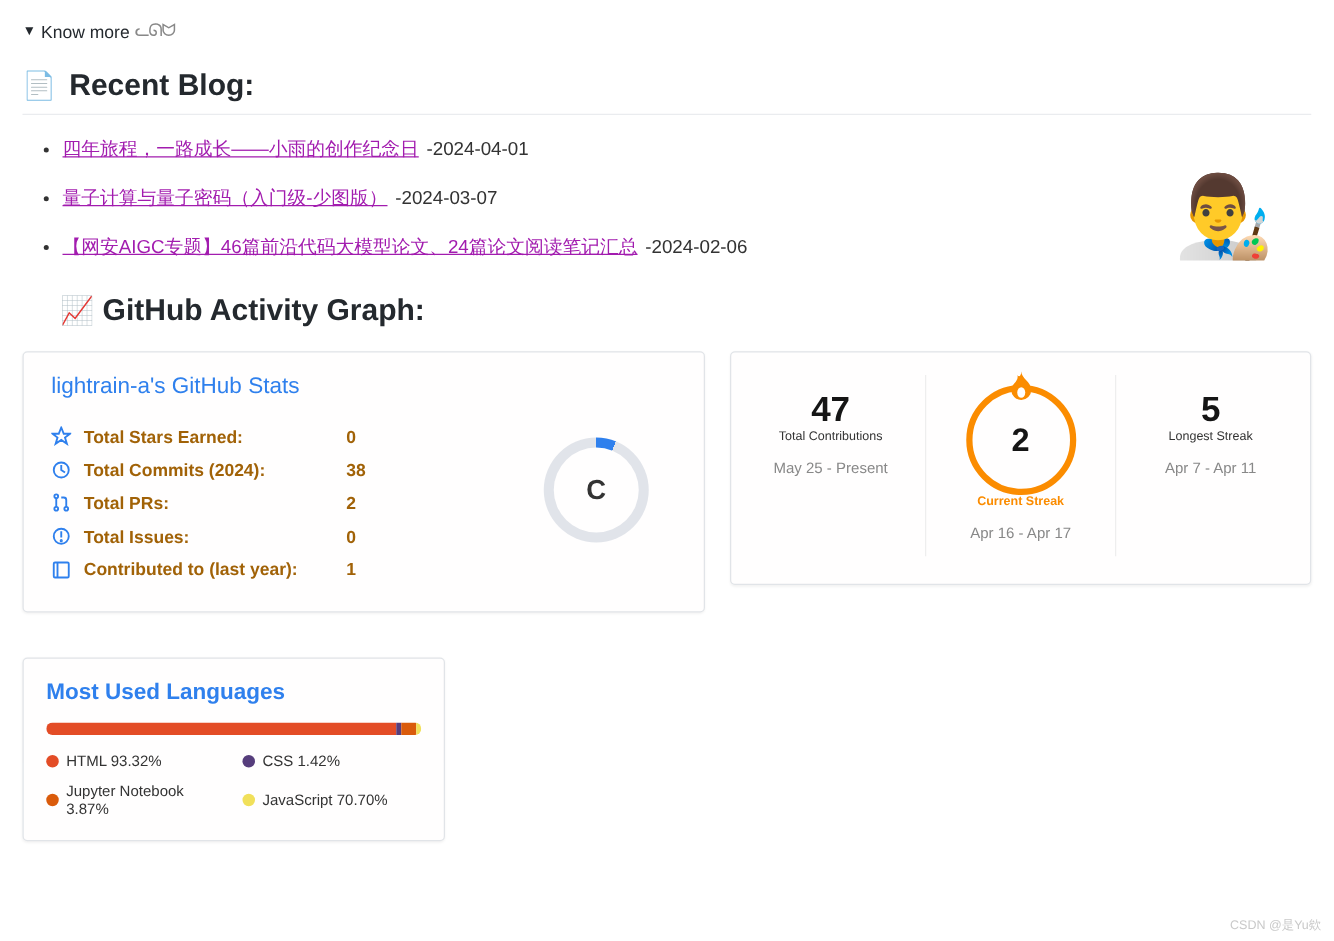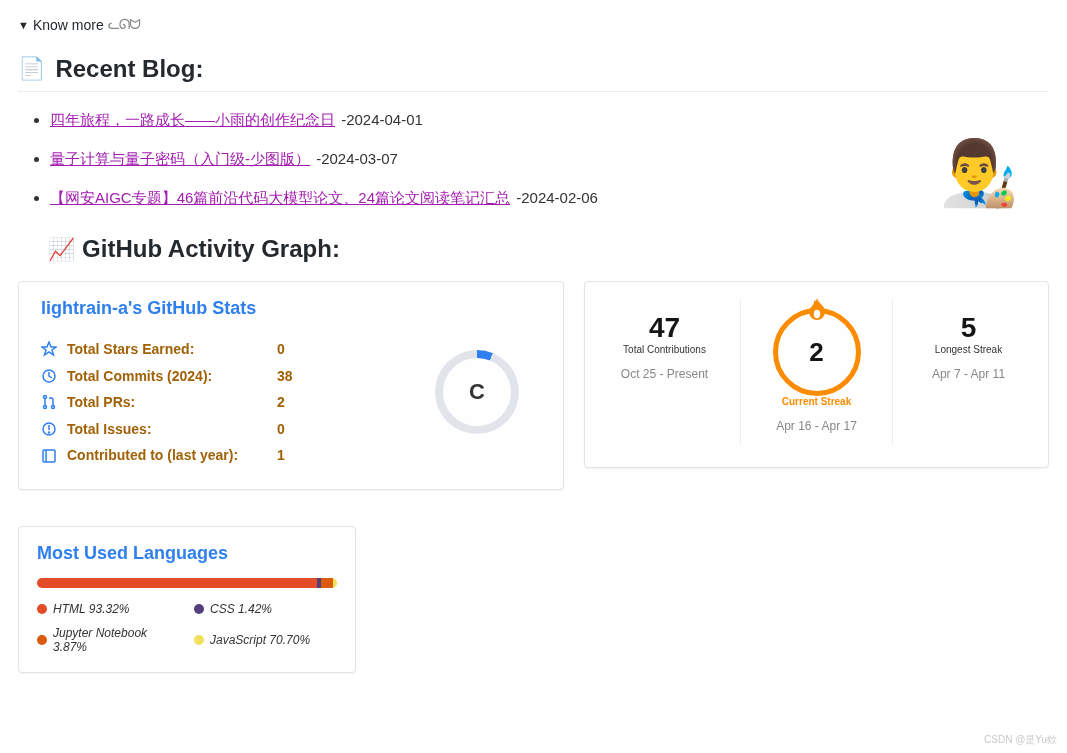--- a/index.html
+++ b/index.html
@@ -44,21 +44,21 @@
   .ag-emoji { font-size:22px; }
   .cards-row { display: flex; gap: 20px; align-items: flex-start; }
   .card {
     border: 1px solid #e1e4e8;
     border-radius: 4px;
     background: #fffefe;
     box-shadow: 0 1px 2px rgba(0,0,0,0.05);
   }
   
   .stats-card { width: 500px; padding: 20px 22px; display:flex; align-items:center; position:relative; }
-  .stats-title { color: #2f80ed; font-size: 18px; font-weight: 700; position:absolute; top:16px; left:22px; }
+  .stats-title { color: #2f80ed; font-size: 18px; font-weight: 400; position:absolute; top:16px; left:22px; }
   .stats-left { flex: 1; margin-top: 34px; }
   .stats-left .row { display:flex; align-items:center; gap:10px; font-size:14px; font-weight:600; color:#a16207; line-height:1.9; }
   .stats-left .row .ic { width:16px; color:#2f80ed; flex-shrink:0; display:flex; align-items:center; justify-content:center;}
   .stats-left .row .lbl { flex: 0 0 200px; }
   .stats-left .row .val { font-weight:700; }
   .ring {
     width: 84px; height: 84px; border-radius: 50%;
     background: conic-gradient(#2f80ed 0 22deg, #e1e4ea 22deg 360deg);
     display:flex; align-items:center; justify-content:center;
     margin-right: 22px; margin-top: 14px;
@@ -81,21 +81,21 @@
   .fire-ring .num { font-size:26px; font-weight:700; color:#151515; }
   .flame {
     position:absolute; top:-16px; left:50%; transform:translateX(-50%);
     width:20px; height:24px;
   }
   
   .lang-card { width: 300px; padding: 16px 18px 18px; margin-top: 36px; }
   .lang-title { color:#2f80ed; font-size:18px; font-weight:600; margin-bottom: 14px; }
   .lang-bar { height:10px; border-radius:5px; overflow:hidden; display:flex; margin-bottom: 14px; }
   .lang-bar span { display:block; height:100%; }
-  .lang-grid { display:grid; grid-template-columns:1fr 1fr; gap:10px 14px; font-size:12px; color:#333;font-style:italic; }
+  .lang-grid { display:grid; grid-template-columns:1fr 1fr; gap:10px 14px; font-size:12px; color:#333; }
   .lang-grid .item { display:flex; align-items:center; gap:6px; }
   .dot { width:10px; height:10px; border-radius:50%; flex-shrink:0; }
   
   .artist {
     position: absolute; right: 30px; top: 120px; font-size: 64px;
   }
   .watermark {
     position: fixed; right: 10px; bottom: 6px; font-size: 10px; color: #c9c9c9;
   }
   .wrapper { position: relative; }
@@ -199,21 +199,21 @@
     </div>
     <div class="ring">
       <div class="ring-inner">C</div>
     </div>
   </div>
 
   <div class="card streak-card">
     <div class="streak-col">
       <div class="big-num">47</div>
       <div class="streak-lbl">Total Contributions</div>
-      <div class="streak-sub">Oct 25 - Present</div>
+      <div class="streak-sub">May 25 - Present</div>
     </div>
     <div class="streak-col current">
       <div class="fire-ring">
         <span class="flame">
           <svg viewBox="0 0 20 24">
                 <path d="M10 0 C10 6 18 8 18 15 A8 8 0 0 1 2 15 C2 10 8 9 7 3 C8 5 10 4 10 0Z" fill="#fb8c00"></path>
                 <ellipse cx="10" cy="17" rx="3.2" ry="4.2" fill="#fffefe"></ellipse>
               </svg>
         </span>
         <span class="num">2</span>

